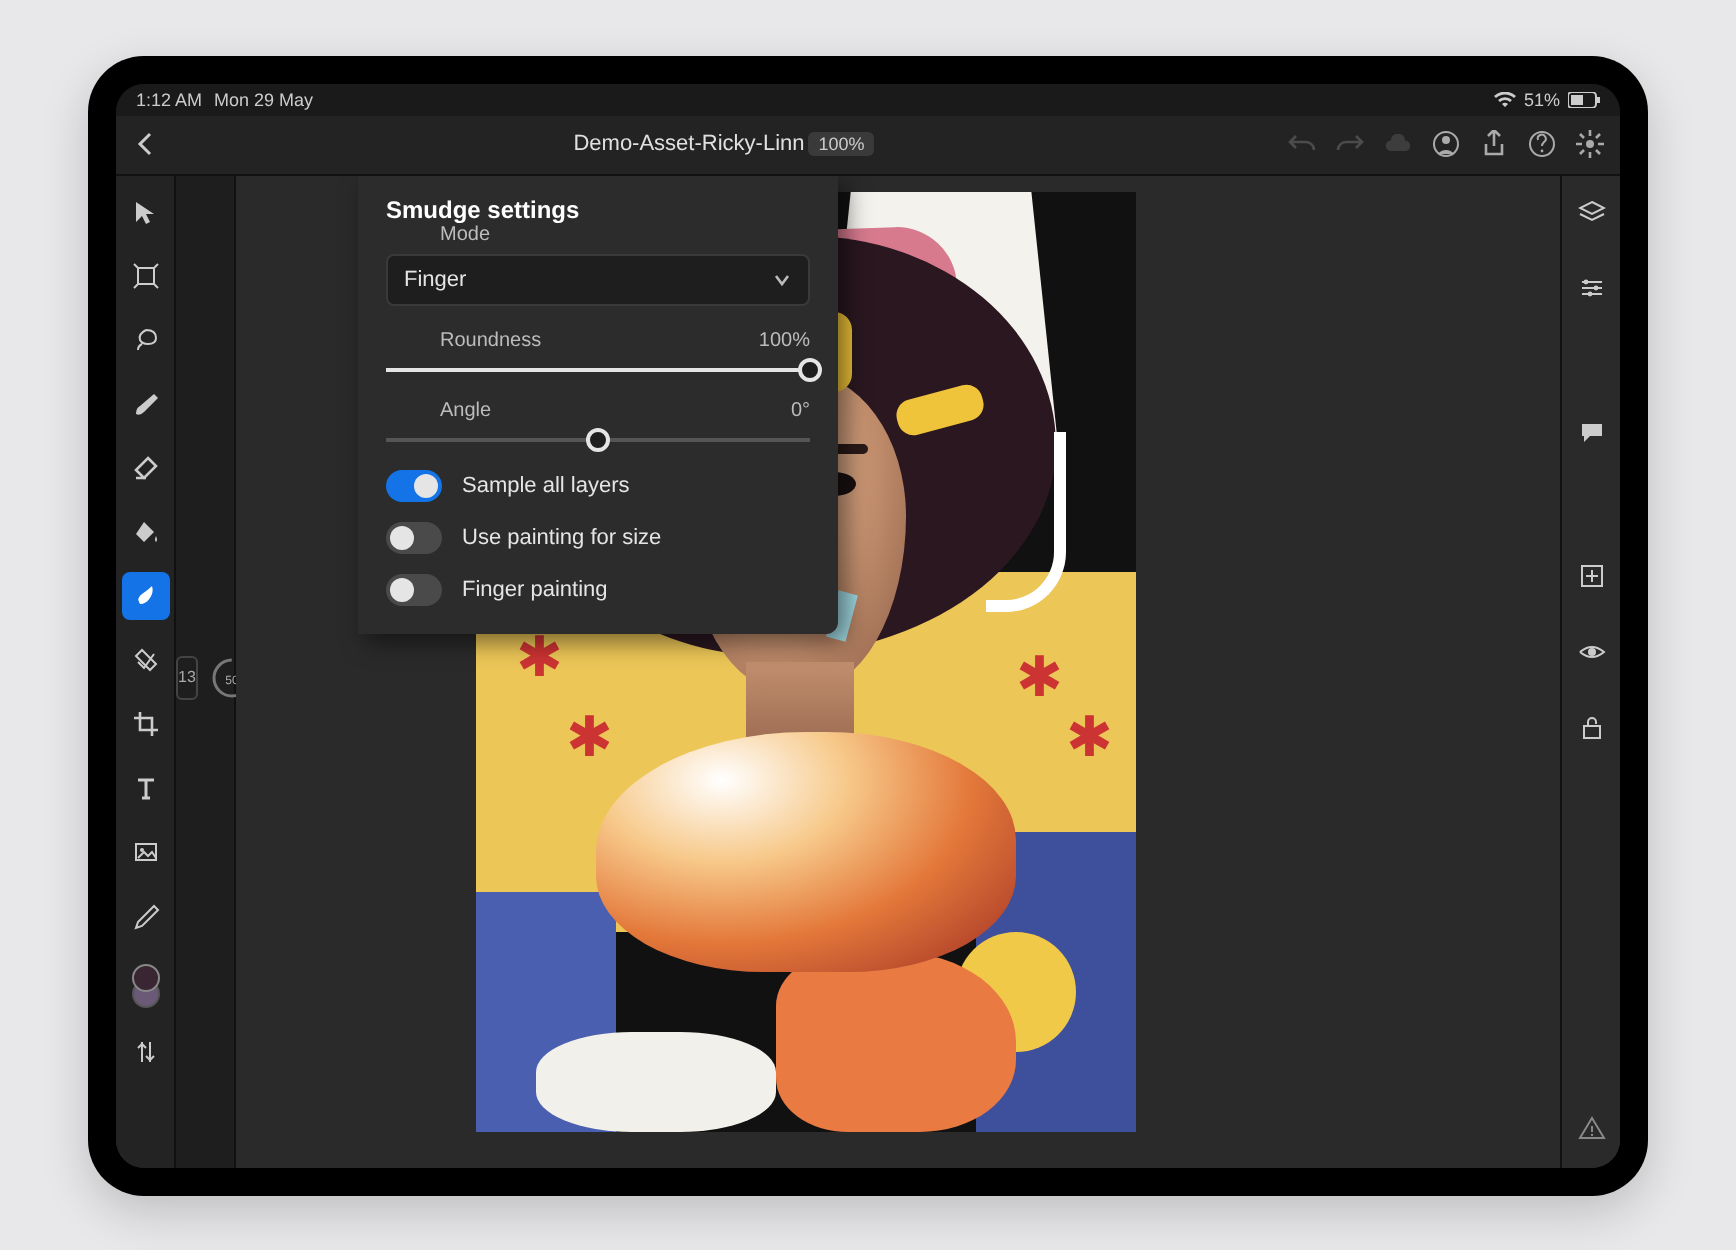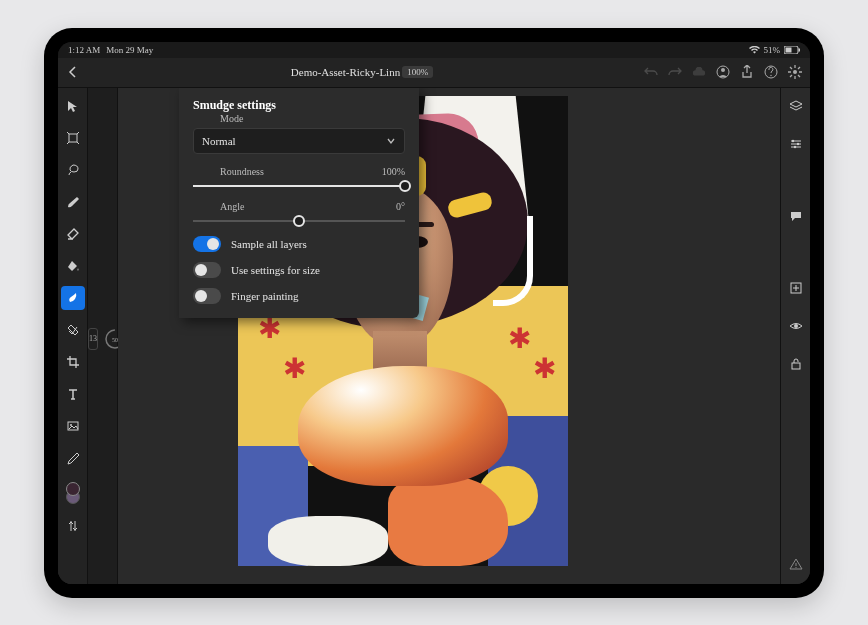--- a/index.html
+++ b/index.html
@@ -24,21 +24,20 @@
   }
   .screen {
     width: 100%;
     height: 100%;
     background: #1a1a1a;
     border-radius: 14px;
     overflow: hidden;
     position: relative;
     display: flex;
     flex-direction: column;
-    font-family: Liberation Serif, serif;
   }
   .status-bar {
     height: 16px;
     display: flex;
     align-items: center;
     justify-content: space-between;
     padding: 0 10px;
     font-size: 9px;
     color: #ccc;
     background: #1a1a1a;
@@ -439,21 +438,21 @@
           <div class="art-flower" style="top:260px;left:295px;"></div>
         </div>
 
         <div class="settings-panel">
           <h3>Smudge settings</h3>
 
           <div class="field-label">
             <span>Mode</span>
           </div>
           <div class="select-box">
-            <span>Normal</span>
+            <span>Finger</span>
             <span class="chevron-down">
               <svg width="10" height="10" viewBox="0 0 10 10">
                   <path d="M2 3 L5 7 L8 3" stroke="#bbb" fill="none" stroke-width="1.3"></path>
                 </svg>
             </span>
           </div>
 
           <div class="field-label">
             <span>Roundness</span>
             <span>100%</span>
@@ -474,21 +473,21 @@
           <div class="toggle-row">
             <div class="toggle on">
                 <div class="toggle-knob"></div>
               </div>
             <span>Sample all layers</span>
           </div>
           <div class="toggle-row">
             <div class="toggle">
                 <div class="toggle-knob"></div>
               </div>
-            <span>Use settings for size</span>
+            <span>Use painting for size</span>
           </div>
           <div class="toggle-row">
             <div class="toggle">
                 <div class="toggle-knob"></div>
               </div>
             <span>Finger painting</span>
           </div>
         </div>
       </div>
 

